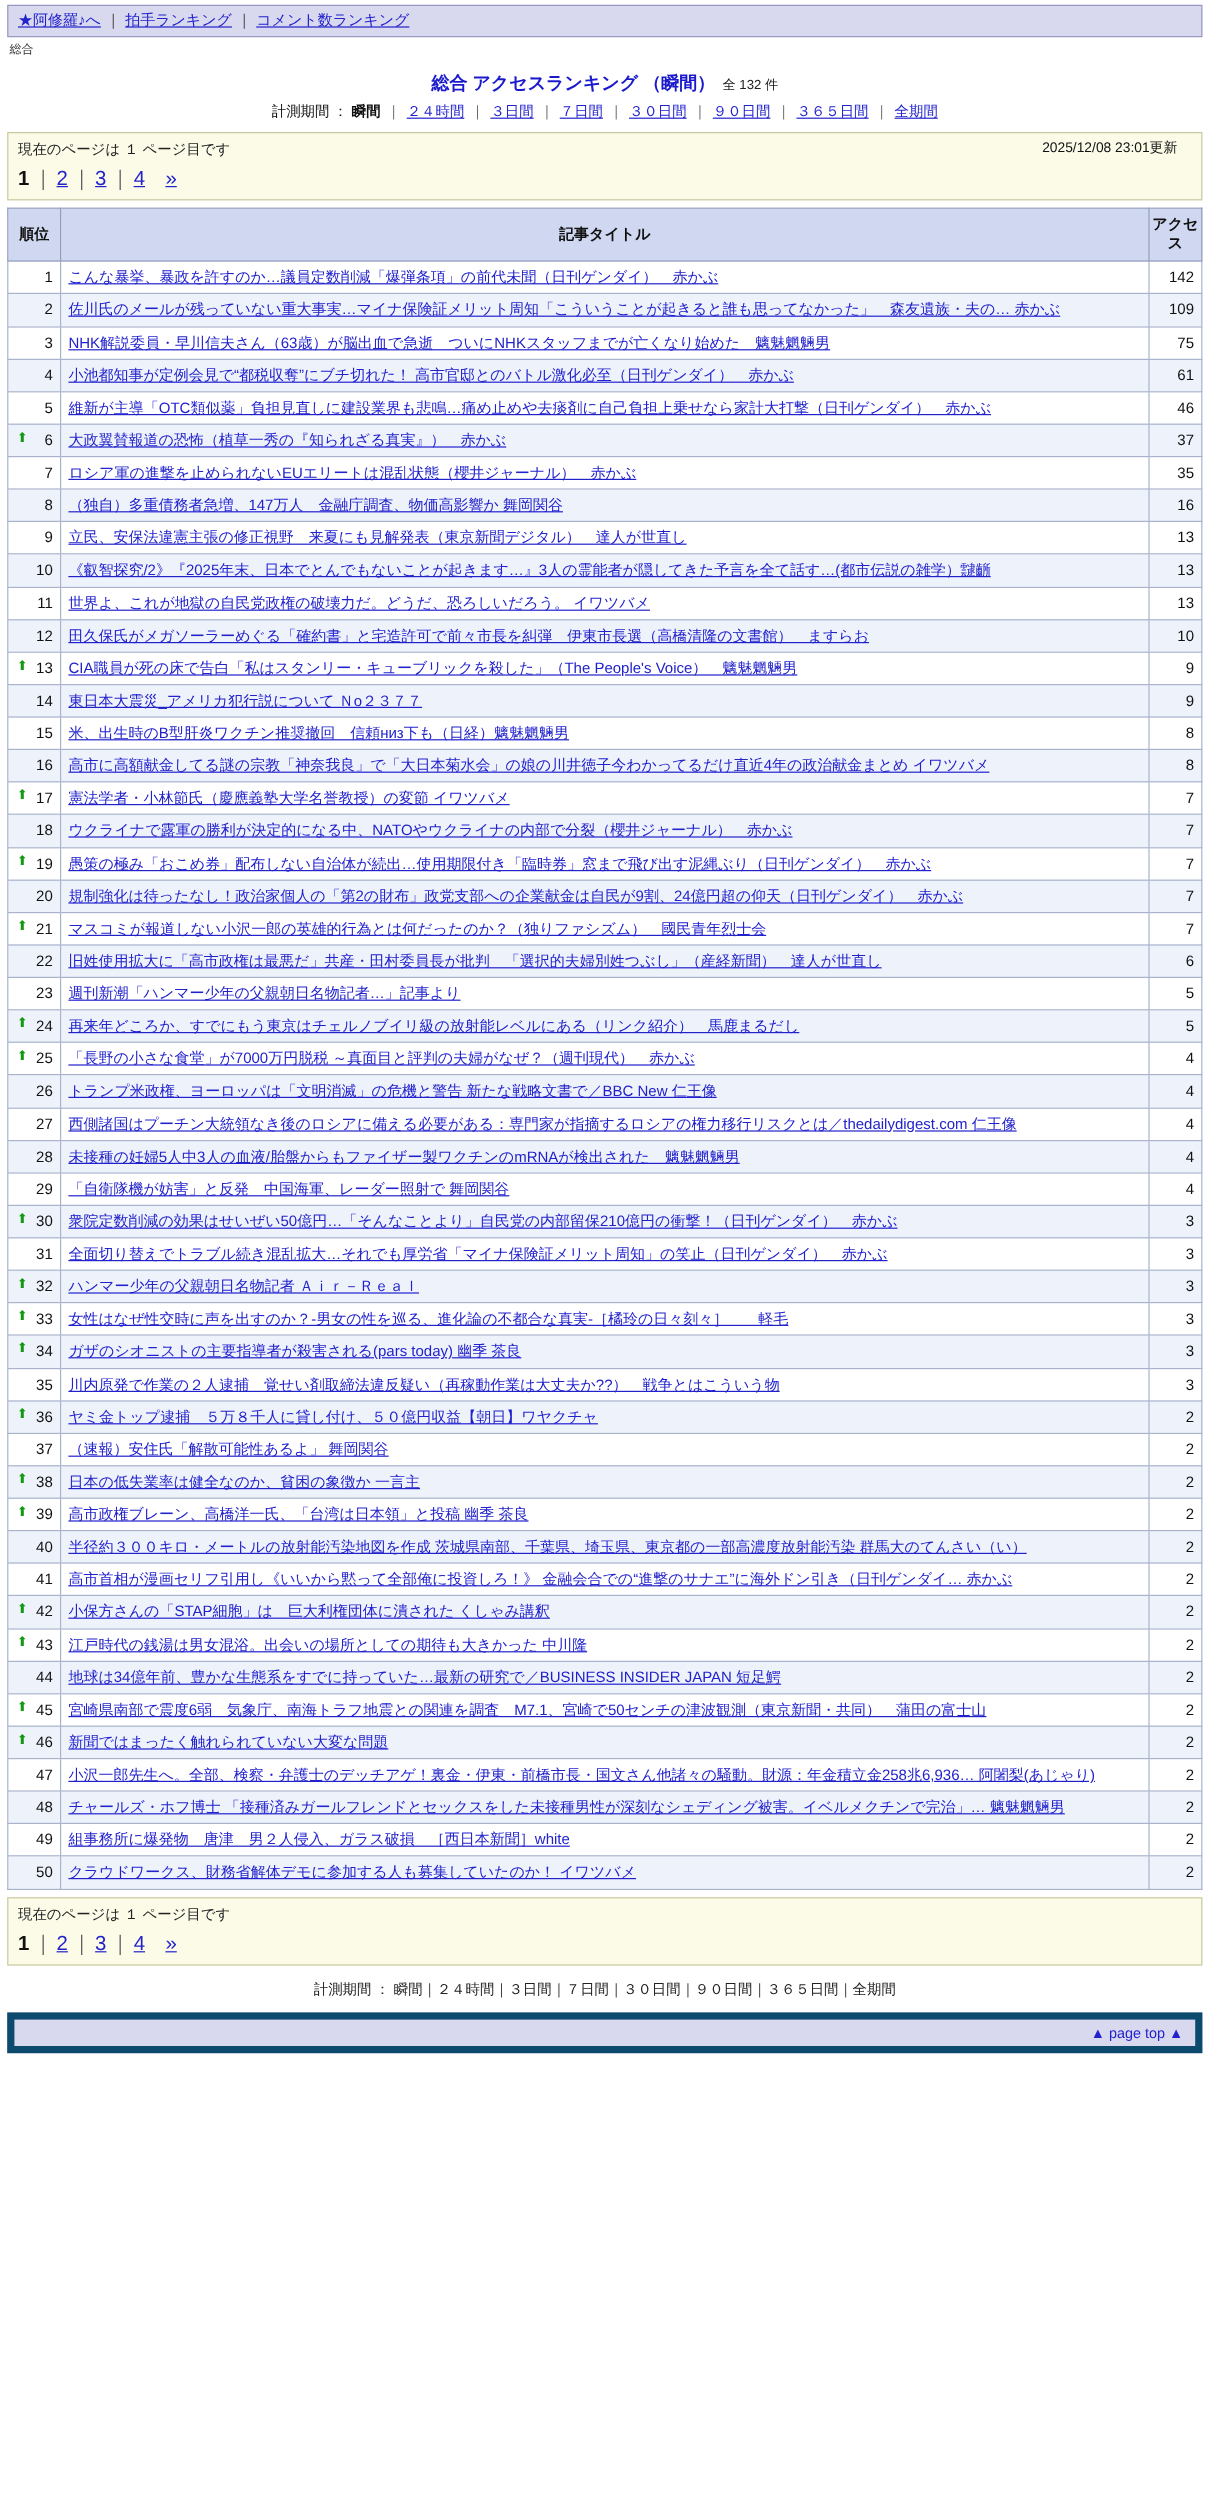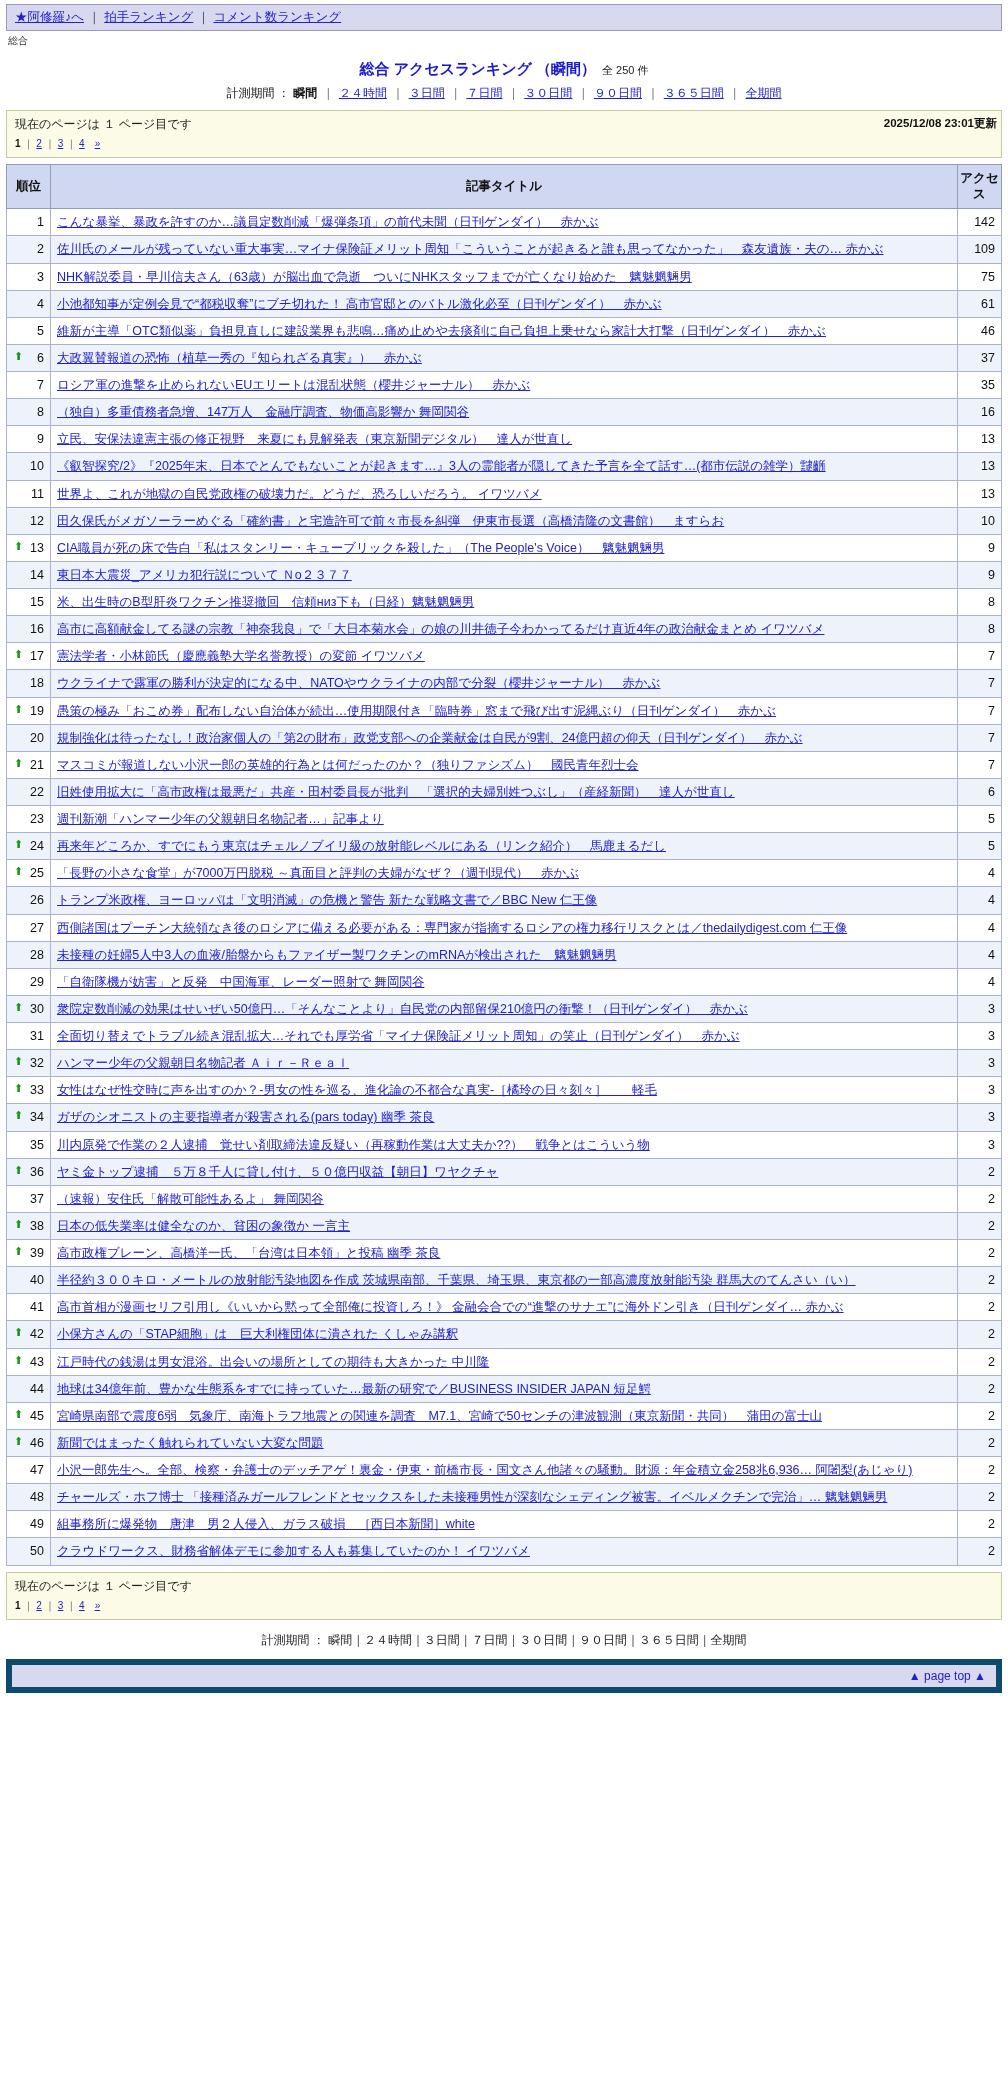--- a/index.html
+++ b/index.html
@@ -69,29 +69,28 @@
   .pageinfo {
     margin: 8px 6px 0 6px;
     border: 1px solid #c9c9a0;
     background: #fbfbe8;
     padding: 5px 8px 6px 8px;
     font-size: 12px;
     position: relative;
   }
   .pageinfo .upd {
     position: absolute;
-    right: 4px;
+    right: 20px;
     top: 5px;
     font-size: 11.5px;
     color: #111;
-    font-weight: bold;
   }
   .pager {
     margin-top: 4px;
-    font-size: 10px;
+    font-size: 17px;
   }
   .pager .cur { font-weight: bold; color: #111; }
   .pager a { color: #2222cc; text-decoration: underline; cursor: pointer; }
   .pager .bar { color: #555; padding: 0 3px; }
 
   
   table.rank {
     border-collapse: collapse;
     margin: 6px 6px 0 6px;
     width: calc(100% - 12px);
@@ -170,21 +169,21 @@
 
 <div class="page">
 
   <div class="topbar">
     <a>★阿修羅♪へ</a><span class="sep">｜</span><a>拍手ランキング</a><span class="sep">｜</span><a>コメント数ランキング</a>
   </div>
 
   <div class="breadcrumb">総合</div>
 
   <div class="title-block">
-    <span class="title-main">総合 アクセスランキング （瞬間）</span><span class="title-count">全 250 件</span>
+    <span class="title-main">総合 アクセスランキング （瞬間）</span><span class="title-count">全 132 件</span>
   </div>
 
   <div class="period-line">
     <span class="label">計測期間 ：</span>
     <span class="cur">瞬間</span><span class="bar">｜</span><a>２４時間</a><span class="bar">｜</span><a>３日間</a><span class="bar">｜</span><a>７日間</a><span class="bar">｜</span><a>３０日間</a><span class="bar">｜</span><a>９０日間</a><span class="bar">｜</span><a>３６５日間</a><span class="bar">｜</span><a>全期間</a>
   </div>
 
   <div class="pageinfo">
     <span>現在のページは １ ページ目です</span>
     <span class="upd">2025/12/08 23:01更新</span>

